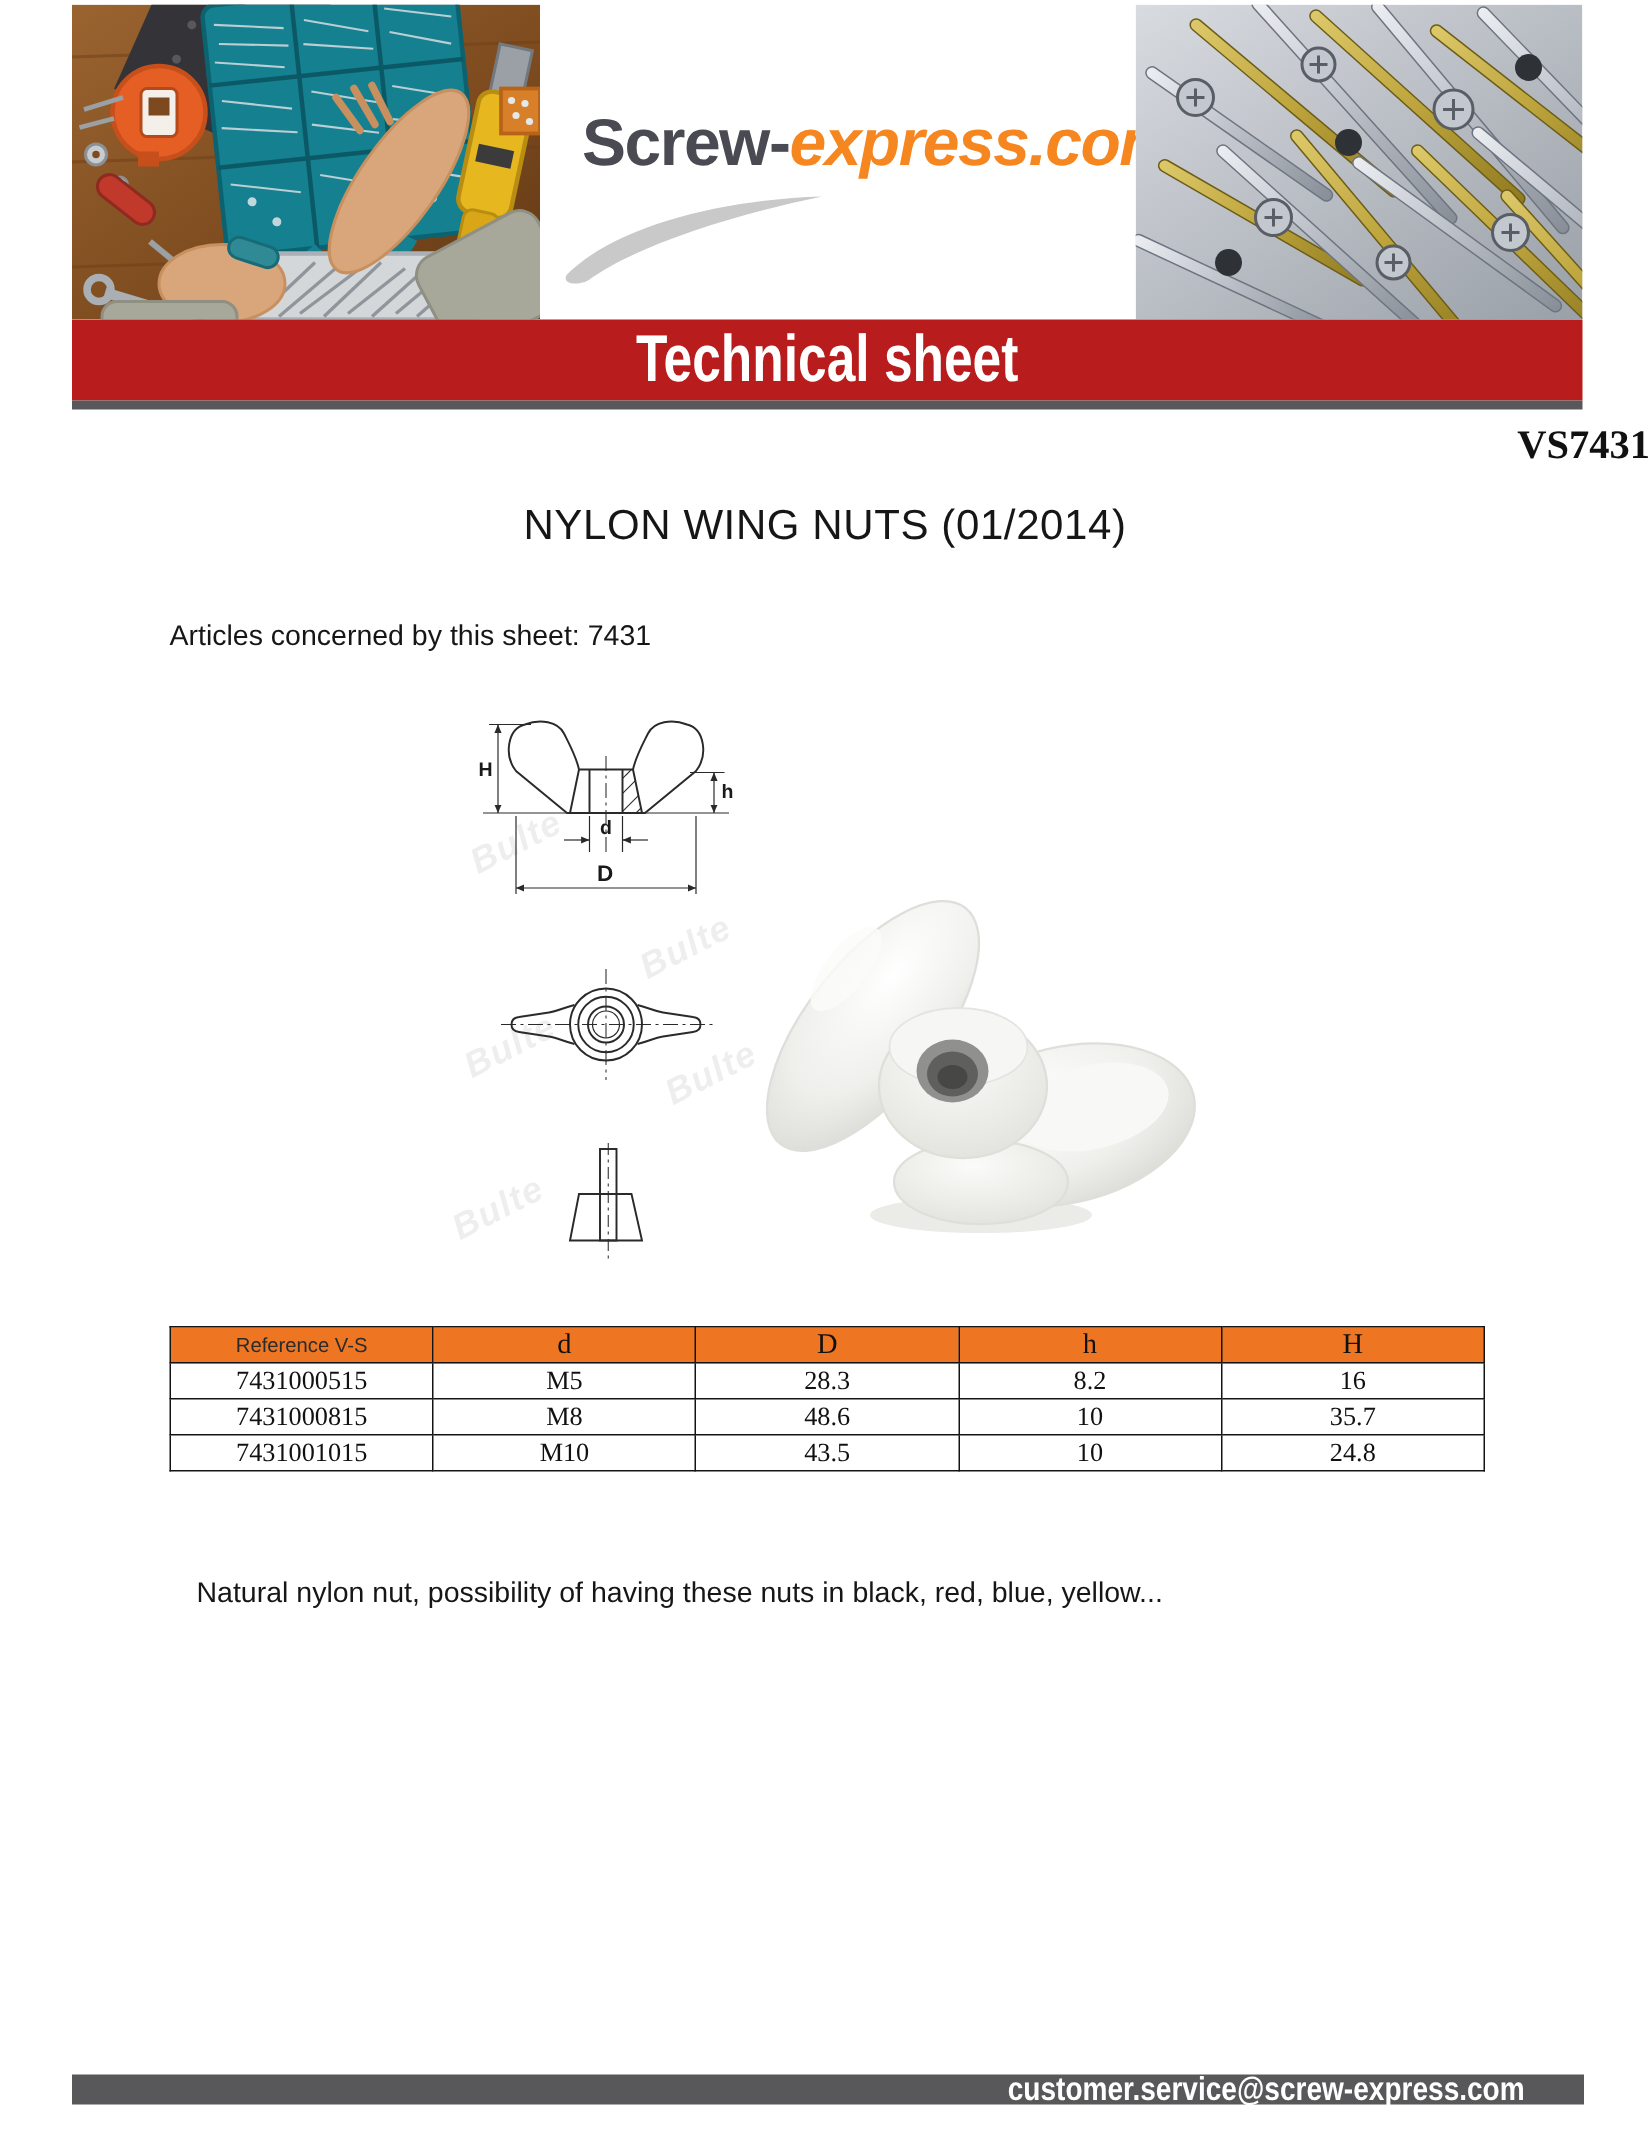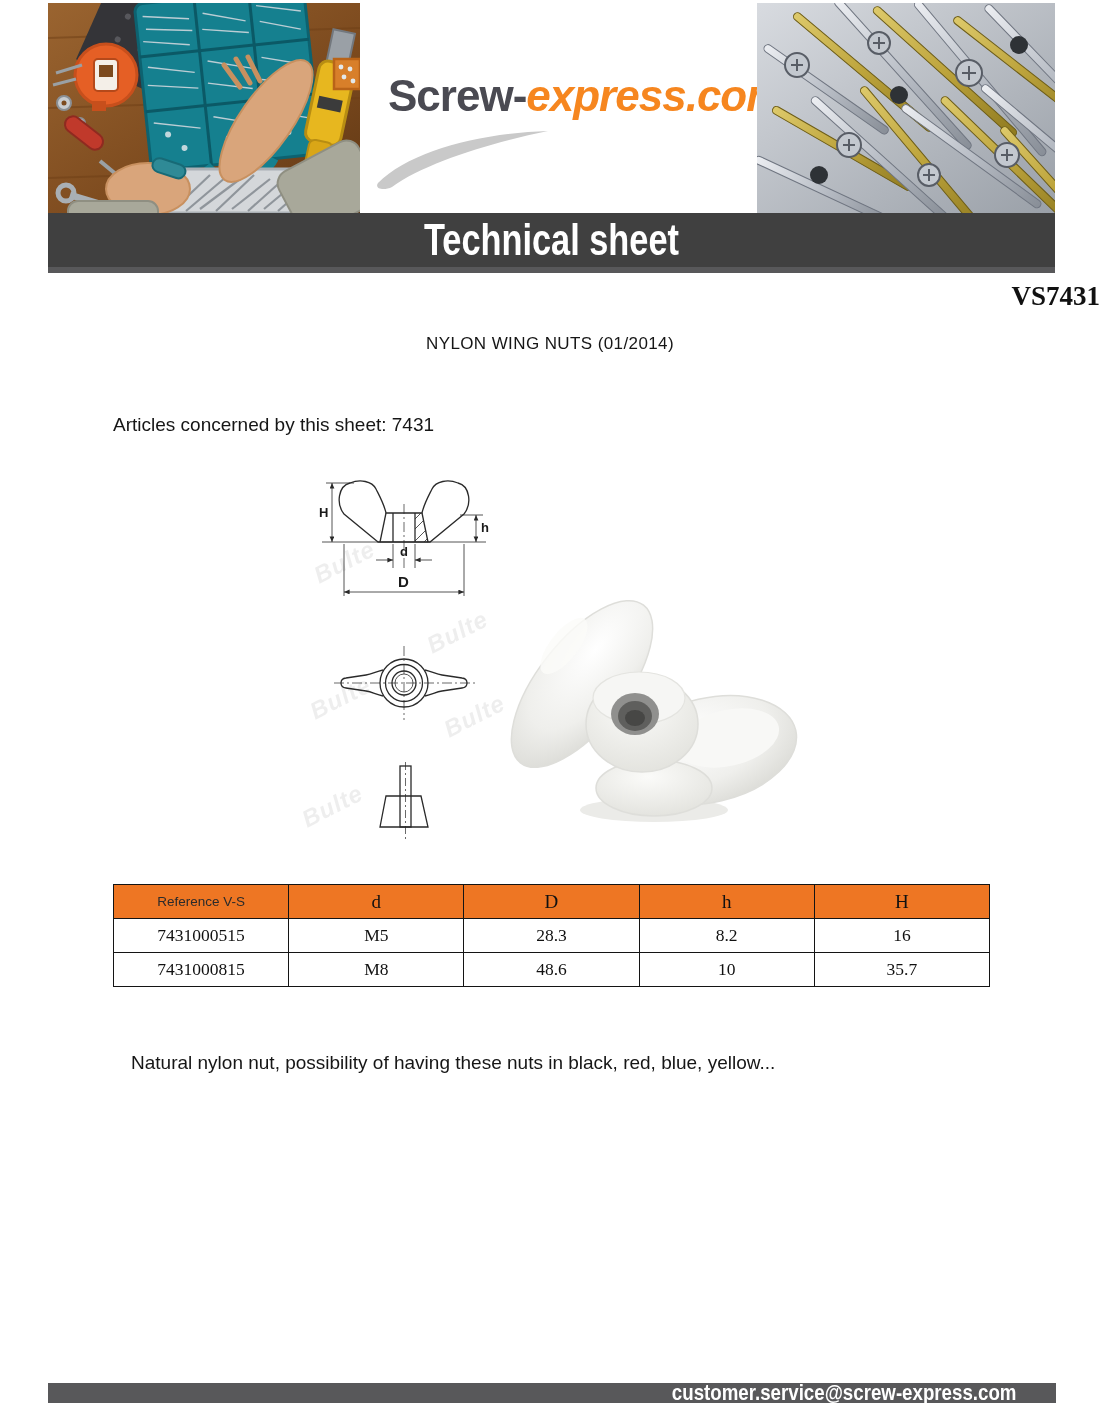--- a/index.html
+++ b/index.html
@@ -14,46 +14,46 @@
   .photo-right { left:757px; width:298px; }
 
   .logo-zone { position:absolute; left:360px; top:3px; width:397px; height:210px; background:#fff; }
   .logo-text { position:absolute; left:28px; top:68px; white-space:nowrap;
                font-size:44px; font-weight:700; letter-spacing:-1px; }
   .logo-dark   { color:#4a4a52; }
   .logo-orange { color:#f6861f; font-style:italic; }
   .swoosh { position:absolute; left:10px; top:118px; }
 
   .banner { position:absolute; left:48px; top:213px; width:1007px; height:54px;
-            background:#404040; display:flex; align-items:center; justify-content:center; }
+            background:#b91c1c; display:flex; align-items:center; justify-content:center; }
   .banner-text { color:#ffffff; font-size:44px; font-weight:800; letter-spacing:0px;
                  transform:scaleX(0.78); transform-origin:center; white-space:nowrap; }
   .gray-rule { position:absolute; left:48px; top:267px; width:1007px; height:6px; background:#58585a; }
 
   
   .doc-code { position:absolute; left:0; top:281px; width:1100px; text-align:right;
               font-family:"Liberation Serif", serif; font-size:27px; font-weight:700; color:#111; }
   .product-title { position:absolute; left:0; top:334px; width:1100px; text-align:center;
-                   font-size:17px; font-weight:500; letter-spacing:0.4px; color:#161616; }
+                   font-size:28px; font-weight:500; letter-spacing:0.4px; color:#161616; }
   .articles-line { position:absolute; left:113px; top:414px; font-size:19px; color:#161616; }
   .note-line { position:absolute; left:131px; top:1052px; font-size:19px; color:#161616; }
 
   
   .drawing { position:absolute; }
   .front-view { left:318px; top:474px; }
   .top-view   { left:330px; top:638px; }
   .side-view  { left:345px; top:760px; }
   .product-photo { left:482px; top:582px; }
   .wm { position:absolute; opacity:0.07; font-style:italic; font-weight:700; font-size:24px;
         letter-spacing:1px; transform:rotate(-27deg); white-space:nowrap; pointer-events:none; }
 
   
   .dim-table { position:absolute; left:113px; top:884px; width:877px;
                border-collapse:collapse; table-layout:fixed; }
-  .dim-table th, .dim-table td { border:1.6px solid #141414; text-align:center; height:34px; padding:0; }
+  .dim-table th, .dim-table td { border:1.6px solid #141414; text-align:center; height:24px; padding:0; }
   .dim-table thead th { background:#ee7623; }
   .th-ref { font-family:"Liberation Sans", sans-serif; font-size:13.5px; font-weight:400; color:#2b2b2b; }
   .th-dim { font-family:"Liberation Serif", serif; font-size:19px; font-weight:400; color:#111; }
   .dim-table td { font-family:"Liberation Serif", serif; font-size:17.5px; color:#111; background:#fff; }
 
   
   .footer { position:absolute; left:48px; top:1383px; width:1008px; height:20px; background:#58585a;
             display:flex; align-items:center; justify-content:flex-end; padding-right:40px; }
   .footer-email { color:#ffffff; font-size:22px; font-weight:800; white-space:nowrap;
                   transform:scaleX(0.85); transform-origin:right center; }
@@ -384,20 +384,27 @@
       <td>8.2</td>
       <td>16</td>
     </tr>
     <tr>
       <td>7431000815</td>
       <td>M8</td>
       <td>48.6</td>
       <td>10</td>
       <td>35.7</td>
     </tr>
+    <tr>
+      <td>7431001015</td>
+      <td>M10</td>
+      <td>43.5</td>
+      <td>10</td>
+      <td>24.8</td>
+    </tr>
   </tbody>
 </table>
 
 <div class="note-line">Natural nylon nut, possibility of having these nuts in black, red, blue, yellow...</div>
 
 <div class="footer">
   <span class="footer-email">customer.service@screw-express.com</span>
 </div>
 
 </body></html>

